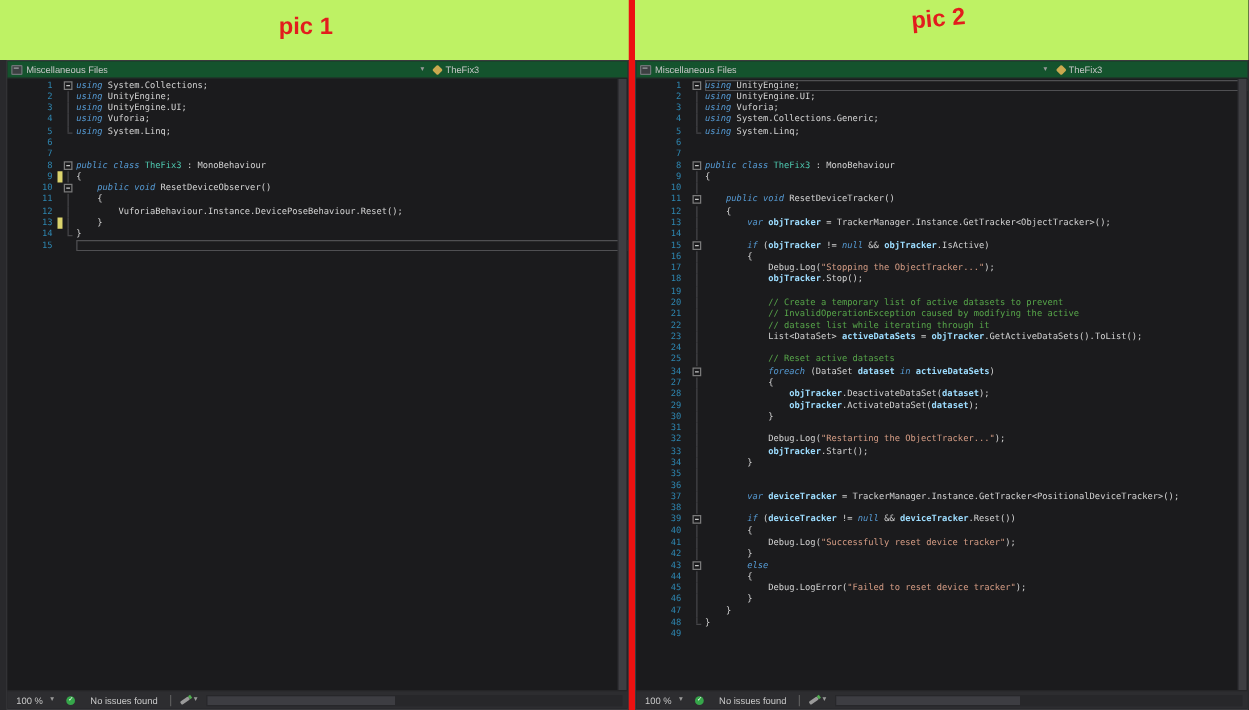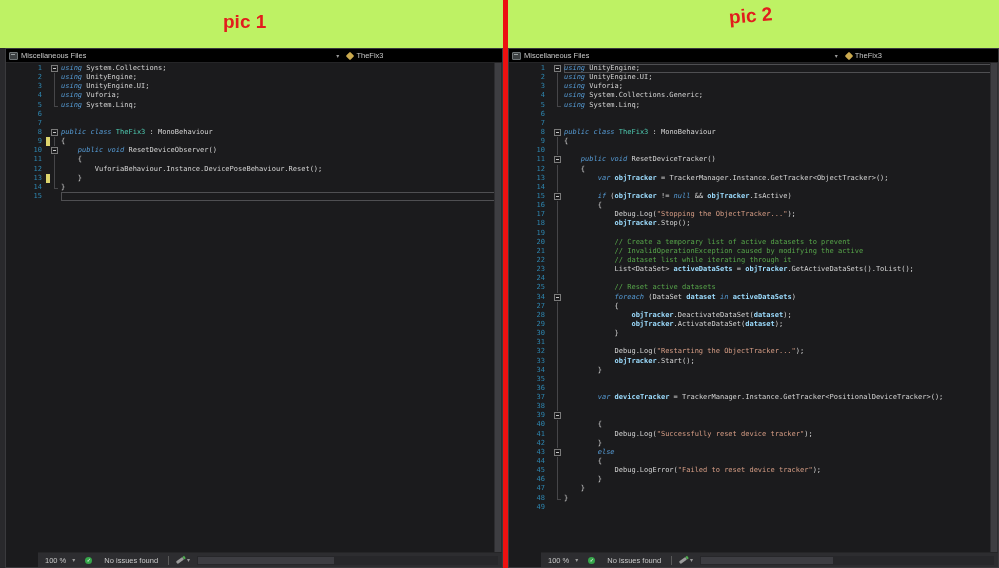--- a/index.html
+++ b/index.html
@@ -12,21 +12,21 @@
   .pic-label.l1{left:223px;top:11px;}
   .pic-label.l2{left:729px;top:5px;transform:rotate(-5deg);}
   
   .divider{position:absolute;left:503px;top:0;width:5px;height:568px;background:#ec1111;z-index:10;}
   
   .pane{position:absolute;top:48px;height:520px;display:flex;flex-direction:column;
         background:#1b1b1d;border:1px solid #3a3a3d;box-sizing:border-box;}
   .pane.left{left:5px;width:498px;}
   .pane.right{left:508px;width:491px;}
   
-  .navbar{height:13px;flex:0 0 13px;background:#000000;border-bottom:1px solid #252527;
+  .navbar{height:13px;flex:0 0 13px;background:#14532d;border-bottom:1px solid #252527;
           display:flex;align-items:center;font-size:7.5px;color:#c8c8c8;}
   .nav-project{display:flex;align-items:center;gap:3px;padding-left:3px;flex:0 0 66%;min-width:0;}
   .proj-icon{width:9px;height:8px;background:#3c4042;border:1px solid #6f7577;box-sizing:border-box;
              border-radius:1px;position:relative;flex:0 0 9px;}
   .proj-icon::after{content:"";position:absolute;left:1px;top:1px;width:4px;height:1px;background:#9aa0a2;}
   .nav-caret{color:#9a9a9a;font-size:6px;line-height:6px;}
   .nav-type{display:flex;align-items:center;gap:3px;min-width:0;}
   .class-icon{width:6px;height:6px;background:#caa94f;transform:rotate(45deg);flex:0 0 6px;
               border-radius:1px;}
   .nav-text{white-space:nowrap;overflow:hidden;}
@@ -50,21 +50,21 @@
         line-height:9.15px;color:#d4d4d4;}
   .row.caret .code{box-shadow:inset 0 0 0 1px #4f4f52;}
   .tok-k{color:#569cd6;font-style:italic;}
   .tok-t{color:#4ec9b0;}
   .tok-s{color:#d69d85;}
   .tok-c{color:#57a64a;}
   .tok-v{color:#9cdcfe;font-weight:700;}
   .tok-p{color:#d4d4d4;}
   
   .statusbar{flex:0 0 14px;height:14px;background:#2d2d30;border-top:1px solid #252527;
-             display:flex;align-items:center;font-size:7.5px;color:#c9c9c9;padding:0 4px;gap:4px;margin-left:32px;}
+             display:flex;align-items:center;font-size:7.5px;color:#c9c9c9;padding:0 4px;gap:4px;}
   .zoom-ctl{display:flex;align-items:center;gap:6px;padding:0 3px;}
   .health{display:flex;align-items:center;gap:12px;padding:0 3px;}
   .check-circle{width:7px;height:7px;border-radius:50%;background:#36a64a;color:#fff;
                 font-size:5px;line-height:7px;text-align:center;flex:0 0 7px;}
   .sep{width:1px;height:9px;background:#5a5a5a;margin:0 3px;}
   .cleanup{display:flex;align-items:center;gap:3px;}
   .broom{width:8px;height:3px;background:#9a9a9a;transform:rotate(-35deg);border-radius:1px;
          position:relative;}
   .broom::after{content:"";position:absolute;right:-2px;top:0;width:2px;height:3px;background:#4fae4f;}
   .hscroll{flex:1 1 auto;height:9px;background:#27272a;position:relative;margin-left:3px;}
@@ -468,20 +468,21 @@
             <span class="mark"></span>
             <span class="fold g"></span>
             <span class="code"></span>
           </div>
           <div class="row">
             <span class="num">39</span>
             <span class="mark"></span>
             <span class="fold">
               <span class="fbox"></span>
             </span>
+            <span class="code"><span class="tok-p">        </span><span class="tok-k">if</span><span class="tok-p"> (</span><span class="tok-v">deviceTracker</span><span class="tok-p"> != </span><span class="tok-k">null</span><span class="tok-p"> &amp;&amp; </span><span class="tok-v">deviceTracker</span><span class="tok-p">.Reset())</span></span>
           </div>
           <div class="row">
             <span class="num">40</span>
             <span class="mark"></span>
             <span class="fold g"></span>
             <span class="code"><span class="tok-p">        {</span></span>
           </div>
           <div class="row">
             <span class="num">41</span>
             <span class="mark"></span>

